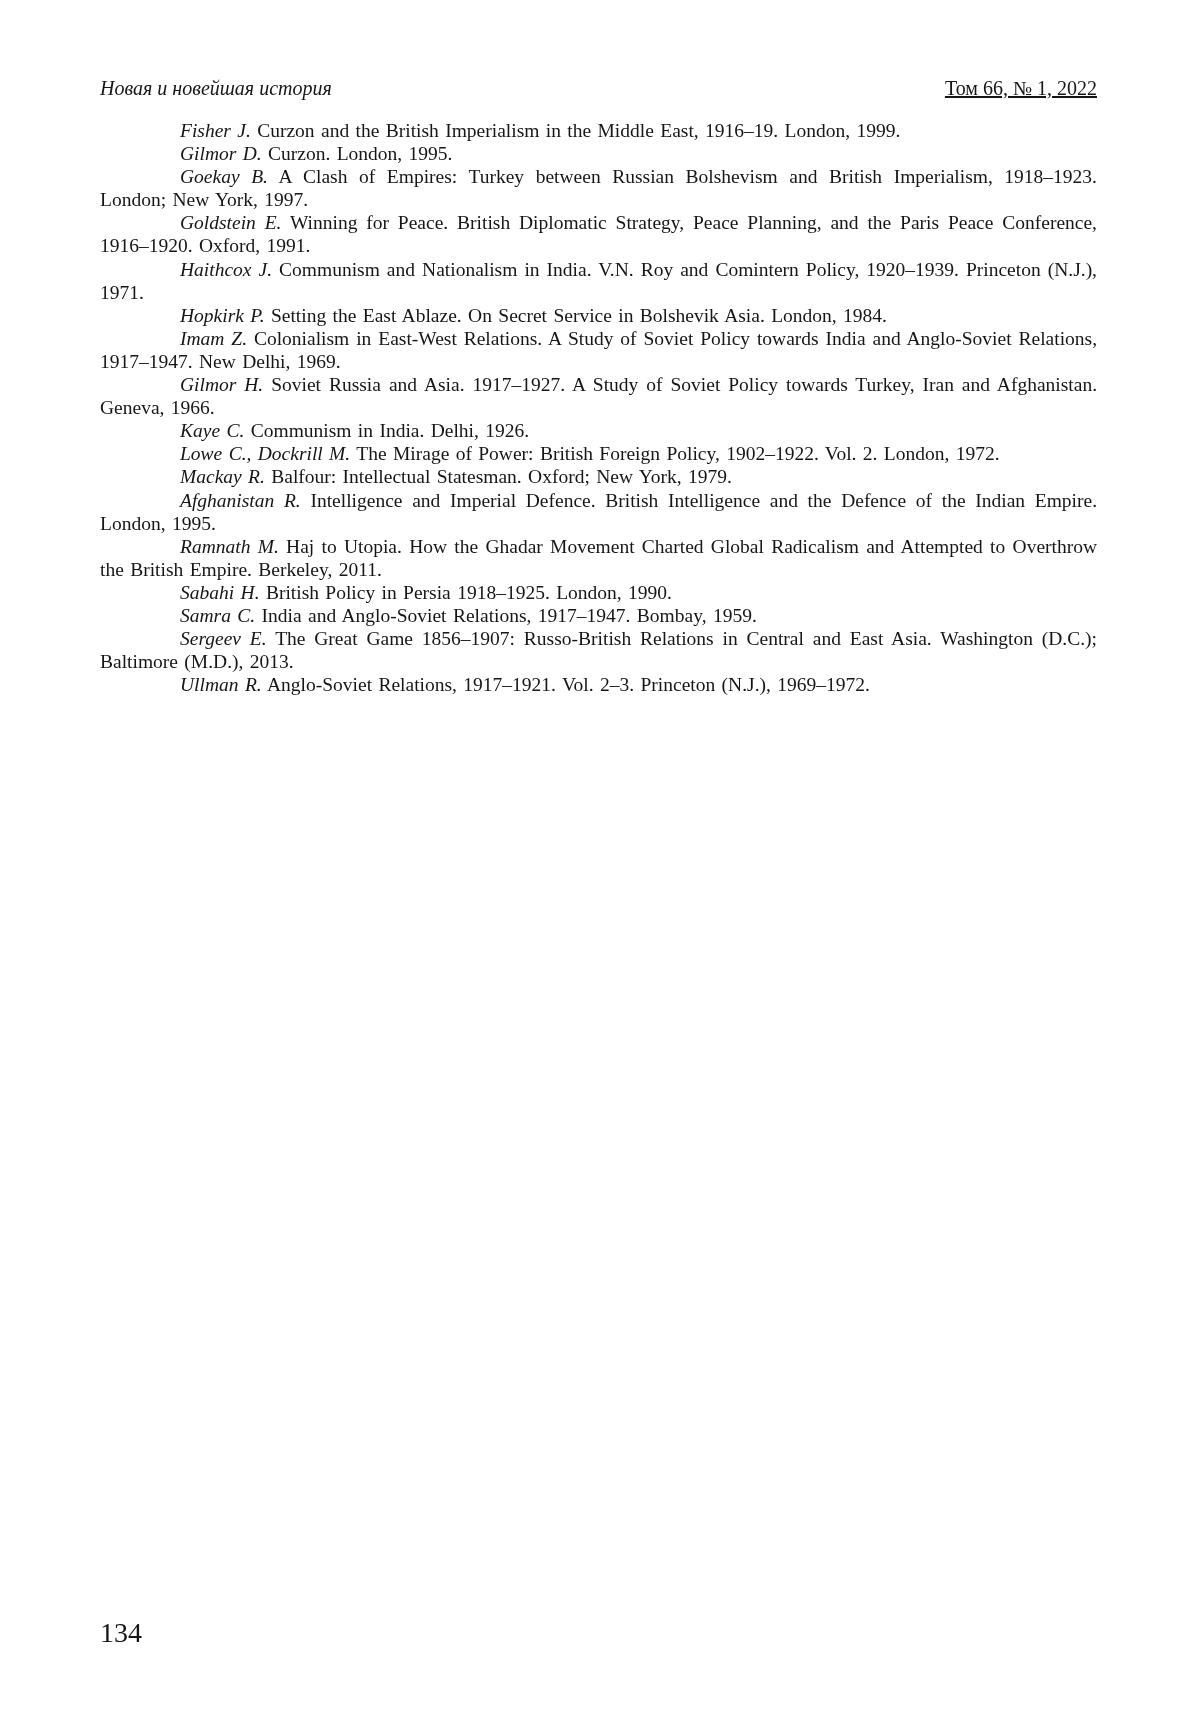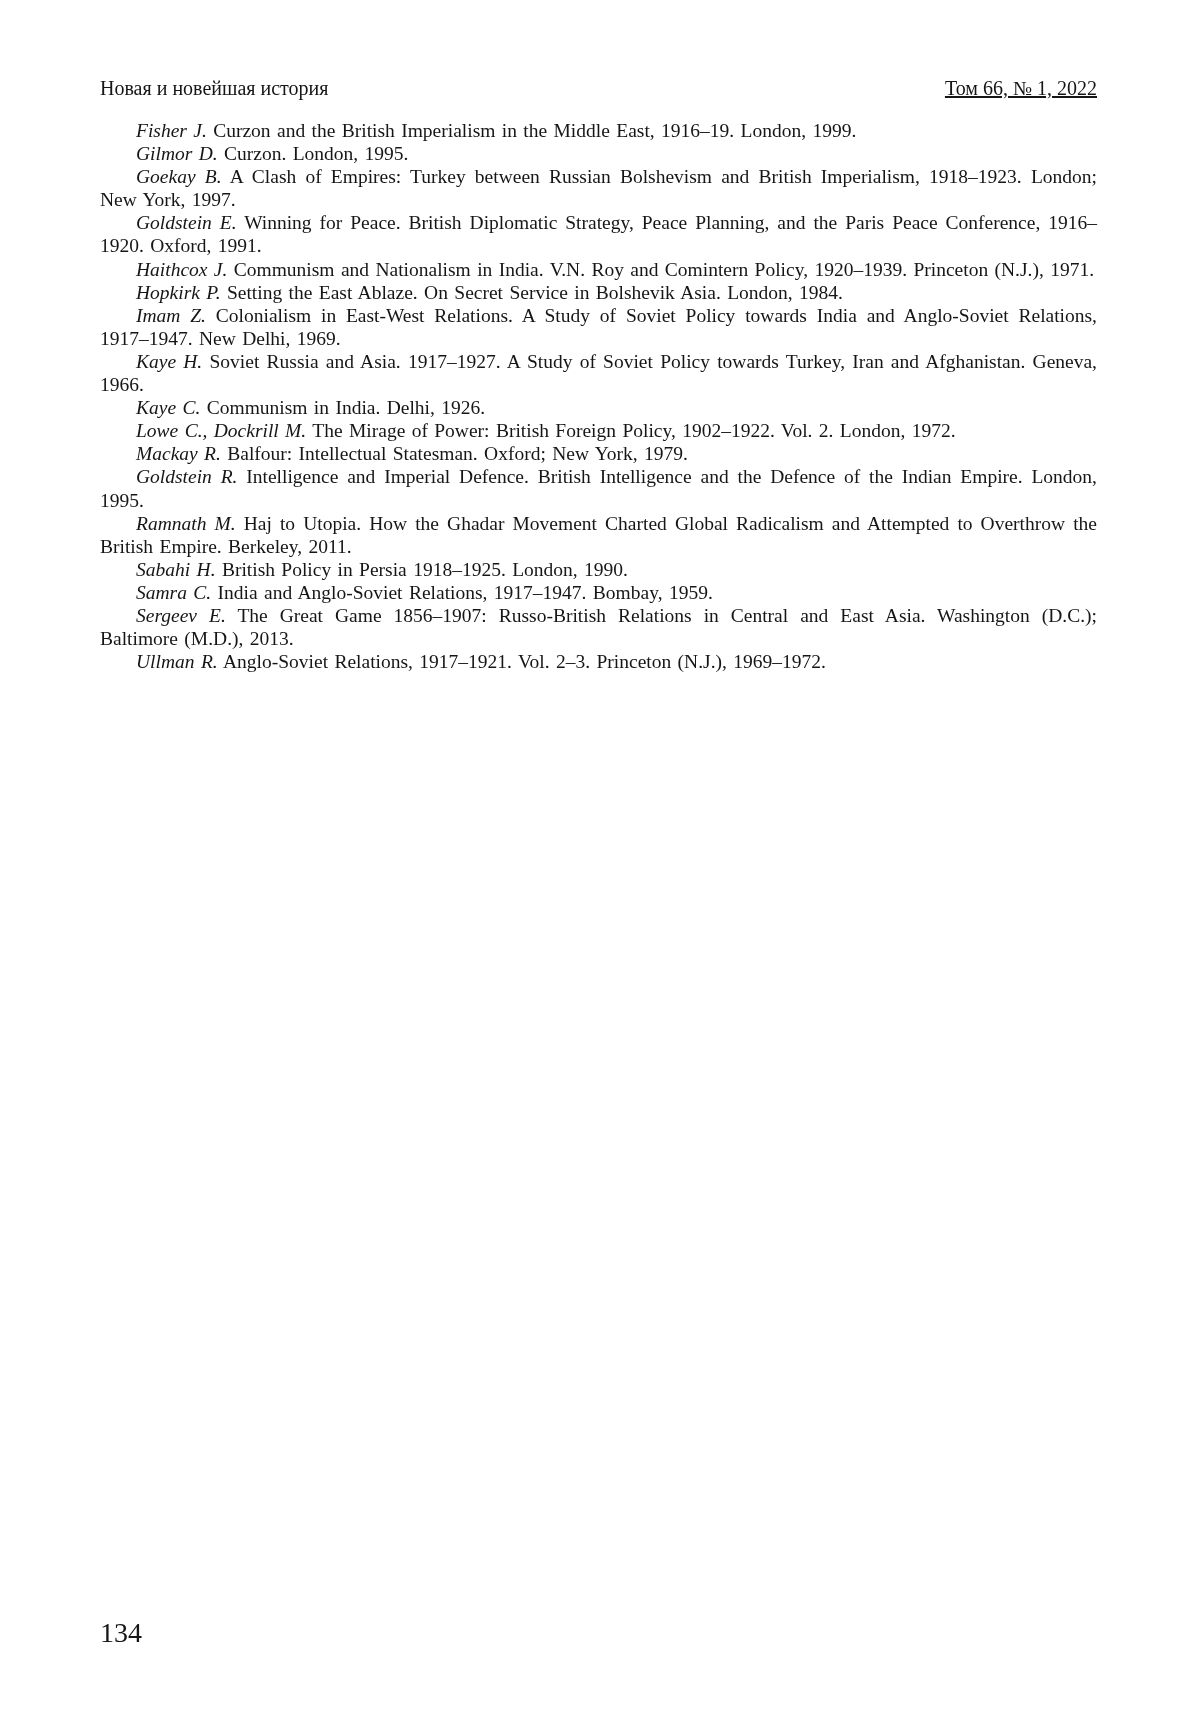--- a/index.html
+++ b/index.html
@@ -16,37 +16,37 @@
     position: absolute;
     top: 76px;
     left: 100px;
     width: 997px;
     display: flex;
     justify-content: space-between;
     align-items: baseline;
     font-size: 20px;
     line-height: 24px;
   }
-  .journal-title { }
+  .journal-title { font-style: italic; }
   .issue-info { font-style: normal; text-decoration: underline; }
   .references {
     position: absolute;
     top: 119px;
     left: 100px;
     width: 997px;
     font-size: 19.5px;
     line-height: 23.1px;
     text-align: justify;
     word-spacing: 1.5px;
   }
   .ref {
     margin: 0;
     text-indent: 36px;
   }
-  .ref .authors { font-style: italic; }
+  .ref .authors { font-style: italic; margin-left: 44px; }
   .page-number {
     position: absolute;
     left: 100px;
     top: 1620px;
     font-size: 28px;
     line-height: 26px;
   }
 </style>
 </head>
 <body>
@@ -59,25 +59,25 @@
   </div>
 
   <div class="references">
     <p class="ref"><span class="authors">Fisher J.</span> <span>Curzon and the British Imperialism in the Middle East, 1916–19. London, 1999.</span></p>
     <p class="ref"><span class="authors">Gilmor D.</span> <span>Curzon. London, 1995.</span></p>
     <p class="ref"><span class="authors">Goekay B.</span> <span>A Clash of Empires: Turkey between Russian Bolshevism and British Imperialism, 1918–1923. London; New York, 1997.</span></p>
     <p class="ref"><span class="authors">Goldstein E.</span> <span>Winning for Peace. British Diplomatic Strategy, Peace Planning, and the Paris Peace Conference, 1916–1920. Oxford, 1991.</span></p>
     <p class="ref"><span class="authors">Haithcox J.</span> <span>Communism and Nationalism in India. V.N. Roy and Comintern Policy, 1920–1939. Princeton (N.J.), 1971.</span></p>
     <p class="ref"><span class="authors">Hopkirk P.</span> <span>Setting the East Ablaze. On Secret Service in Bolshevik Asia. London, 1984.</span></p>
     <p class="ref"><span class="authors">Imam Z.</span> <span>Colonialism in East-West Relations. A Study of Soviet Policy towards India and Anglo-Soviet Relations, 1917–1947. New Delhi, 1969.</span></p>
-    <p class="ref"><span class="authors">Kaye H.</span> <span>Soviet Russia and Asia. 1917–1927. A Study of Soviet Policy towards Turkey, Iran and Afghanistan. Geneva, 1966.</span></p>
+    <p class="ref"><span class="authors">Gilmor H.</span> <span>Soviet Russia and Asia. 1917–1927. A Study of Soviet Policy towards Turkey, Iran and Afghanistan. Geneva, 1966.</span></p>
     <p class="ref"><span class="authors">Kaye C.</span> <span>Communism in India. Delhi, 1926.</span></p>
     <p class="ref"><span class="authors">Lowe C., Dockrill M.</span> <span>The Mirage of Power: British Foreign Policy, 1902–1922. Vol. 2. London, 1972.</span></p>
     <p class="ref"><span class="authors">Mackay R.</span> <span>Balfour: Intellectual Statesman. Oxford; New York, 1979.</span></p>
-    <p class="ref"><span class="authors">Goldstein R.</span> <span>Intelligence and Imperial Defence. British Intelligence and the Defence of the Indian Empire. London, 1995.</span></p>
+    <p class="ref"><span class="authors">Afghanistan R.</span> <span>Intelligence and Imperial Defence. British Intelligence and the Defence of the Indian Empire. London, 1995.</span></p>
     <p class="ref"><span class="authors">Ramnath M.</span> <span>Haj to Utopia. How the Ghadar Movement Charted Global Radicalism and Attempted to Overthrow the British Empire. Berkeley, 2011.</span></p>
     <p class="ref"><span class="authors">Sabahi H.</span> <span>British Policy in Persia 1918–1925. London, 1990.</span></p>
     <p class="ref"><span class="authors">Samra C.</span> <span>India and Anglo-Soviet Relations, 1917–1947. Bombay, 1959.</span></p>
     <p class="ref"><span class="authors">Sergeev E.</span> <span>The Great Game 1856–1907: Russo-British Relations in Central and East Asia. Washington (D.C.); Baltimore (M.D.), 2013.</span></p>
     <p class="ref"><span class="authors">Ullman R.</span> <span>Anglo-Soviet Relations, 1917–1921. Vol. 2–3. Princeton (N.J.), 1969–1972.</span></p>
   </div>
 
   <div class="page-number">134</div>
 
 </div>

